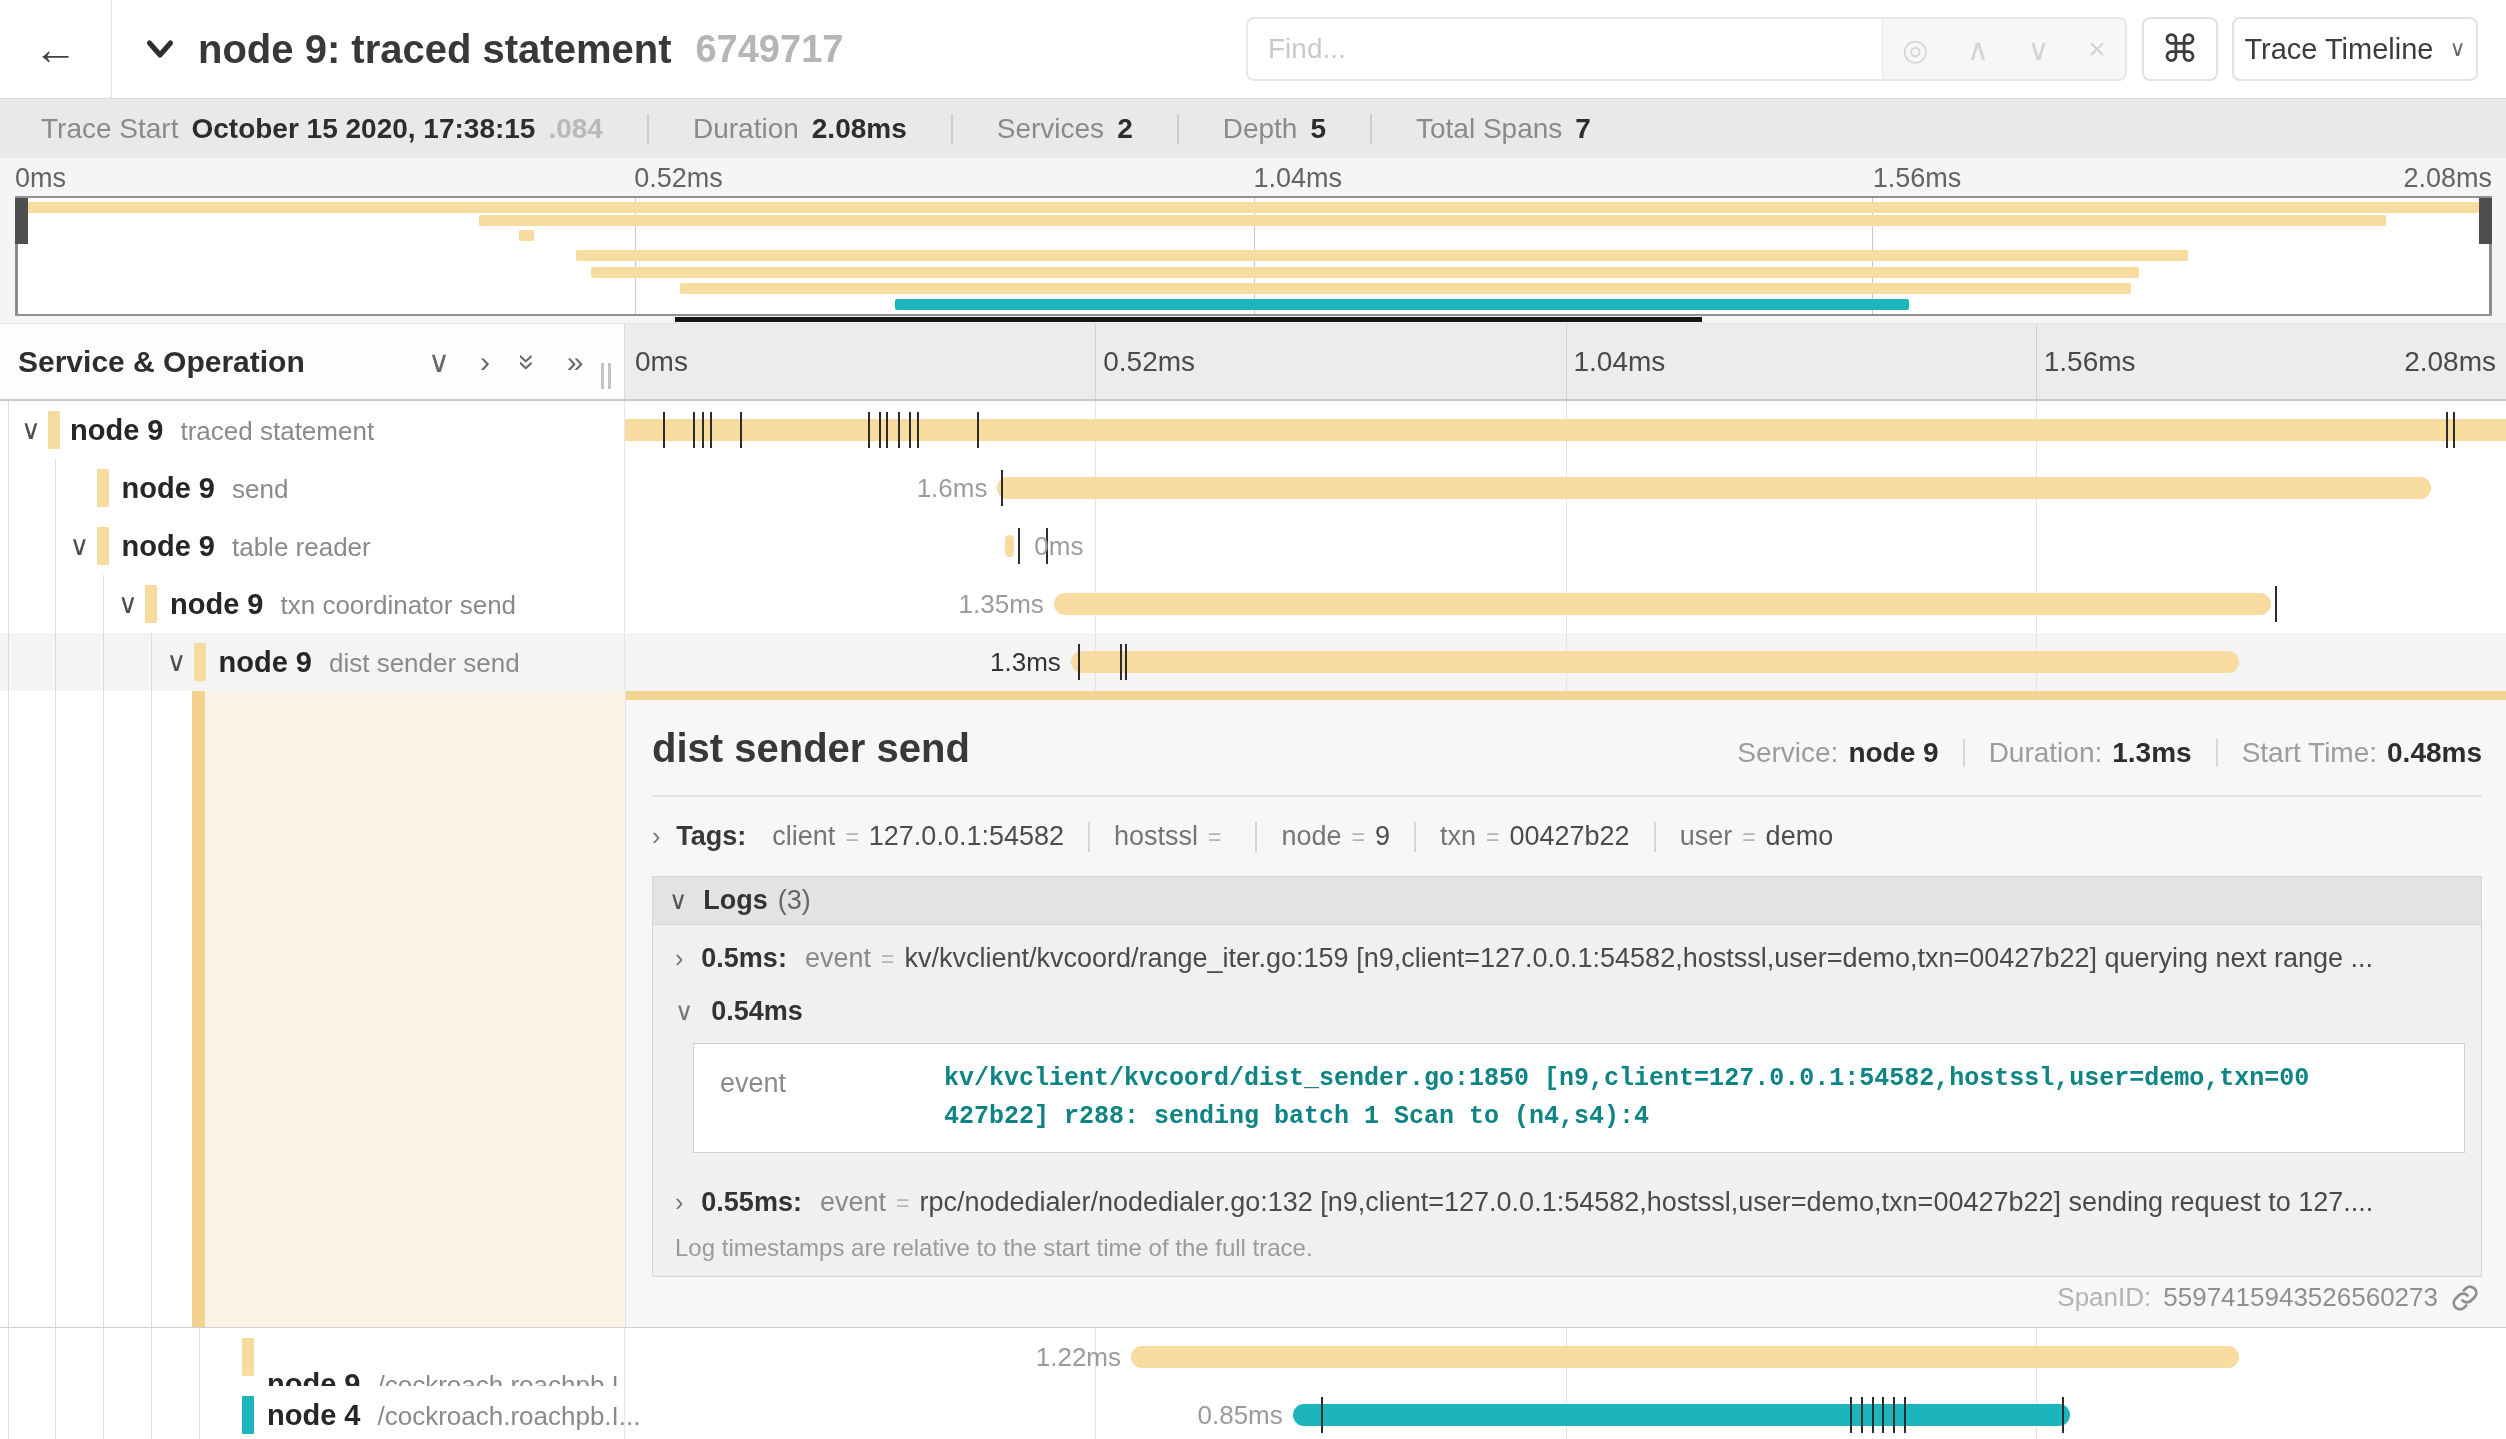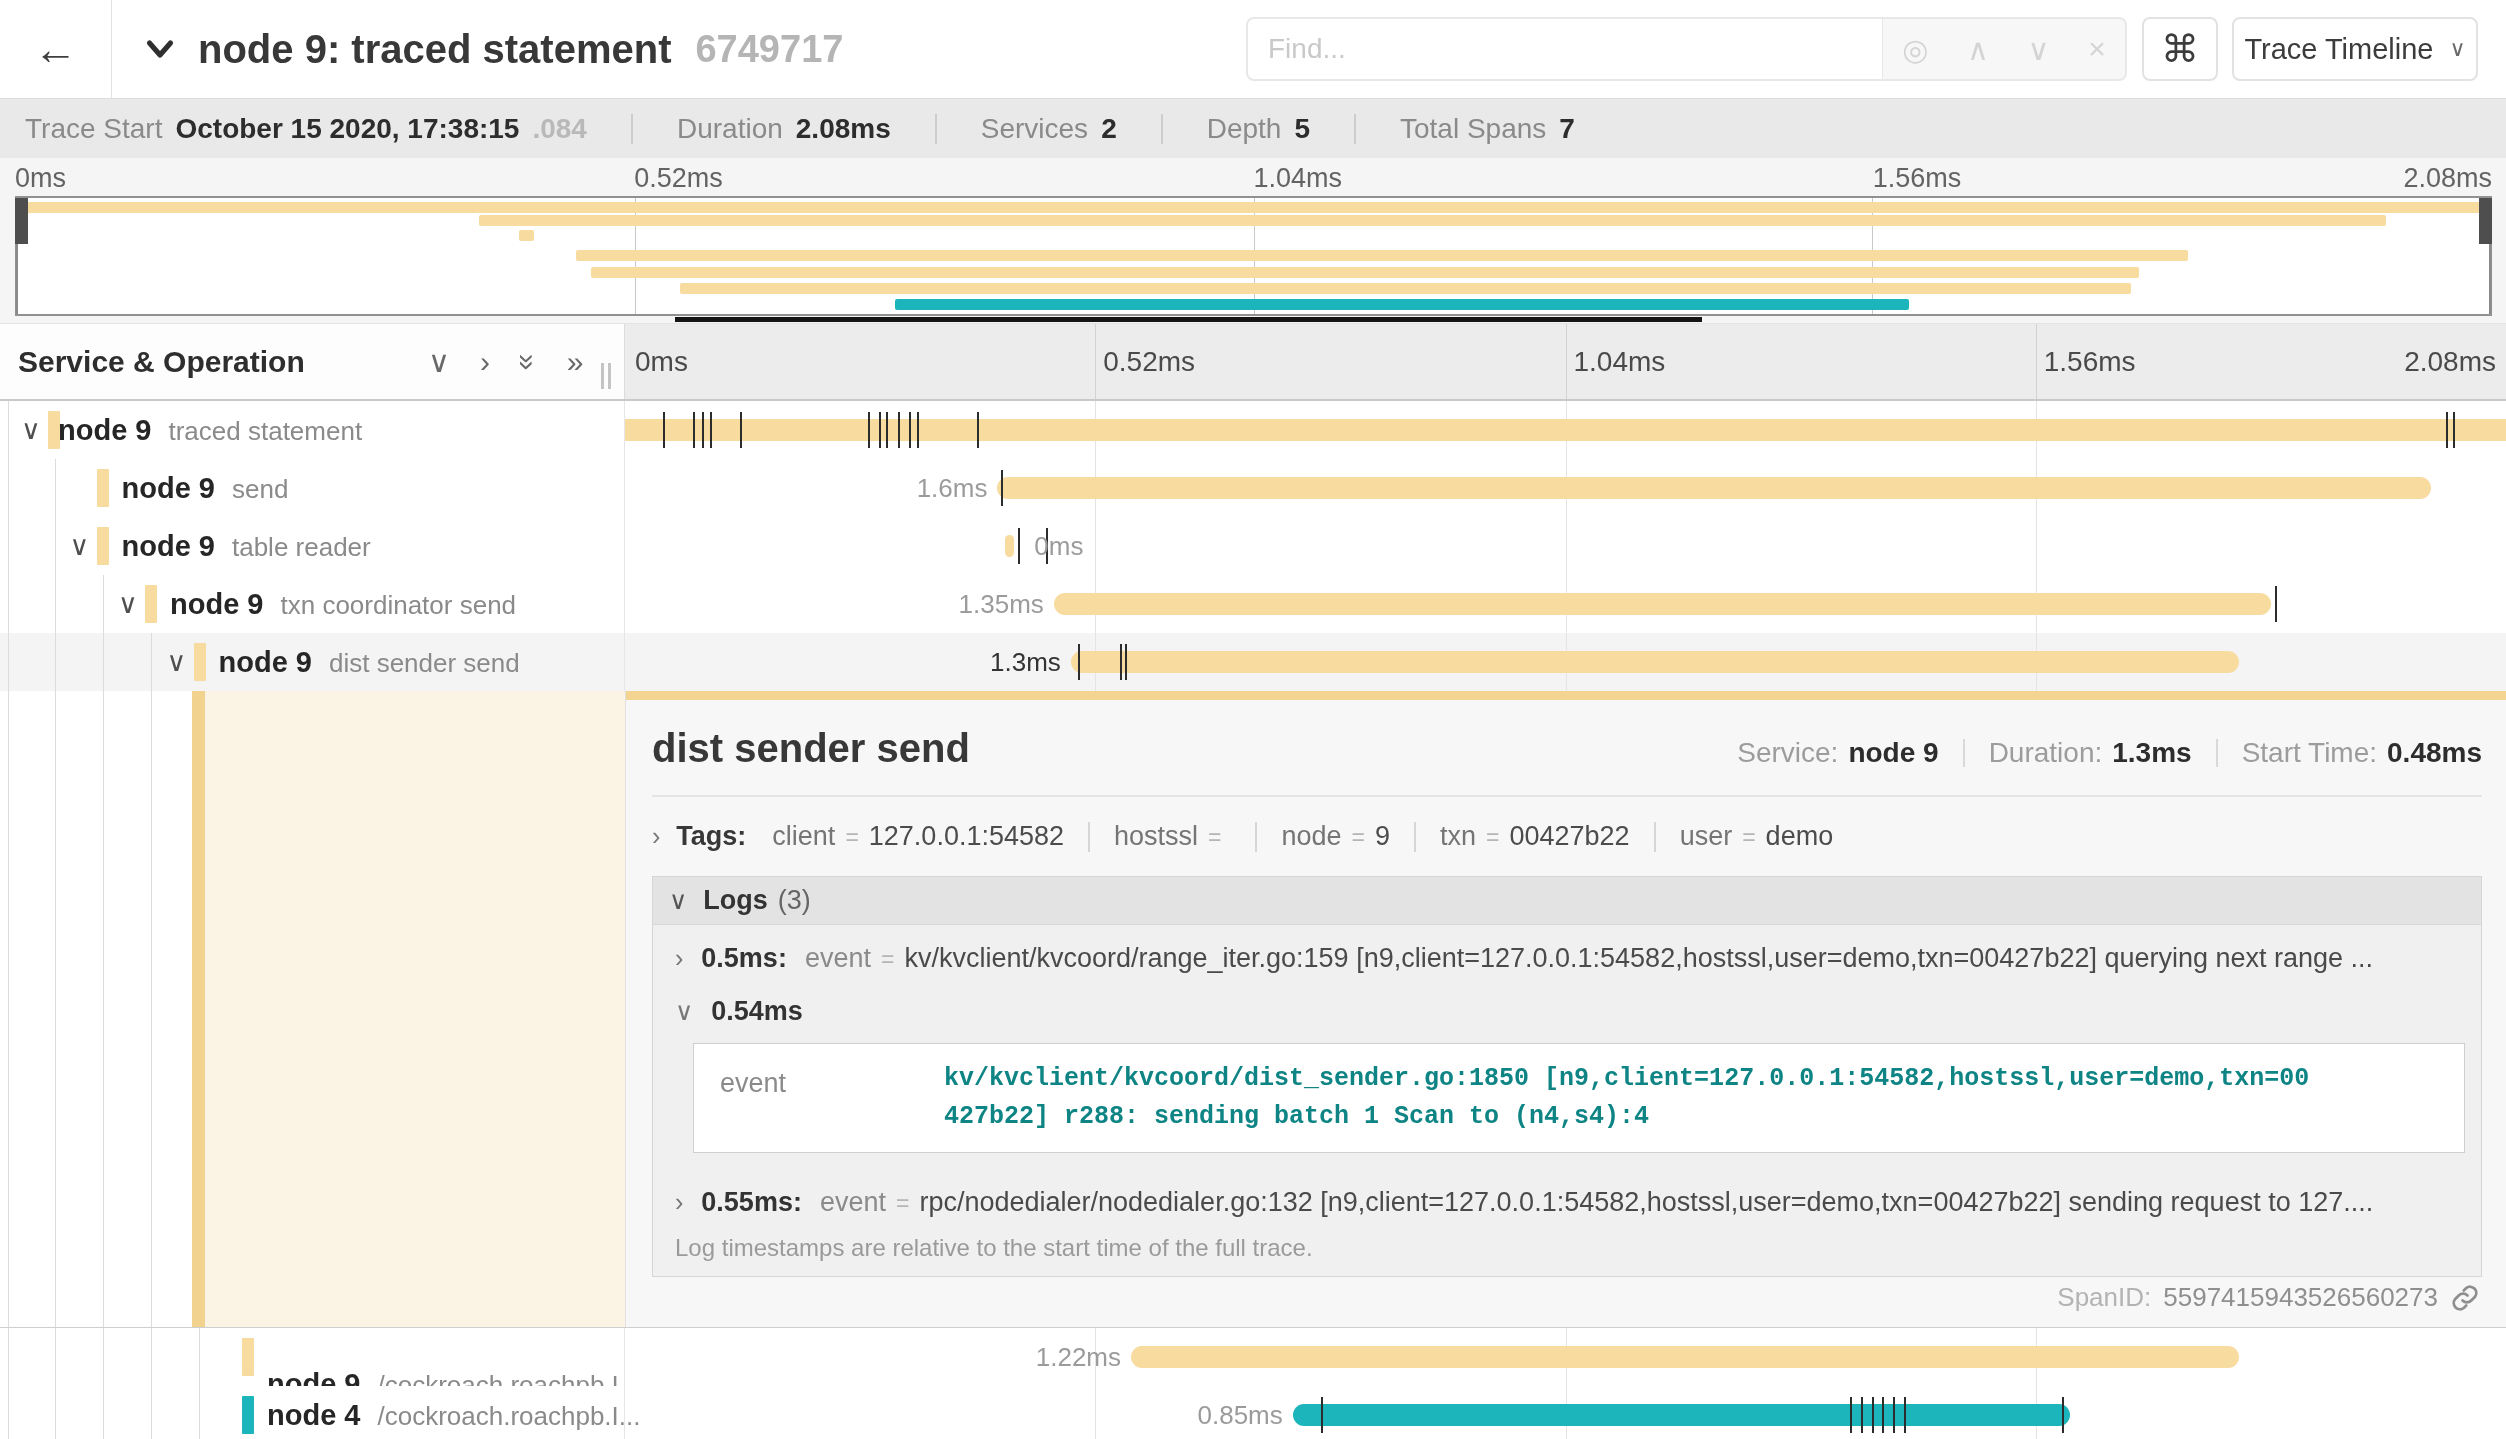--- a/index.html
+++ b/index.html
@@ -17,21 +17,21 @@
   .trace-id { font-size:38px; color:#b5b5b5; font-weight:bold; margin-left:4px; }
   .find-group { position:absolute; left:1246px; top:17px; height:64px; display:flex; }
   .find-input { width:637px; height:64px; border:2px solid #e8e8e8; border-right:1px solid #e8e8e8; border-radius:8px 0 0 8px; font-size:28px; padding:0 20px; color:#444; outline:none; font-family:"Liberation Sans",sans-serif; }
   .find-input::placeholder { color:#c9c9c9; }
   .find-suffix { width:244px; height:64px; background:#f7f7f7; border:2px solid #e8e8e8; border-left:none; border-radius:0 8px 8px 0; display:flex; align-items:center; justify-content:space-around; color:#d4d4d4; font-size:30px; }
   .find-suffix span { cursor:pointer; }
   .kbd-btn { position:absolute; left:2142px; top:17px; width:76px; height:64px; border:2px solid #e2e2e2; border-radius:8px; background:#fff; font-size:38px; color:#3c3c3c; display:flex; align-items:center; justify-content:center; cursor:pointer; }
   .view-btn { position:absolute; left:2232px; top:17px; width:246px; height:64px; border:2px solid #e2e2e2; border-radius:8px; background:#fff; font-size:29px; color:#3c3c3c; display:flex; align-items:center; justify-content:center; gap:16px; cursor:pointer; }
   .view-caret { font-size:22px; color:#6a6a6a; }
   
-  .stats { height:60px; background:#e9e9e9; border-top:1px solid #ddd; display:flex; align-items:center; padding-left:25px; font-size:28px; color:#8a8a8a;gap:16px; }
+  .stats { height:60px; background:#e9e9e9; border-top:1px solid #ddd; display:flex; align-items:center; padding-left:41px; font-size:28px; color:#8a8a8a;gap:16px; }
   .stat { display:flex; align-items:baseline; gap:13px; white-space:nowrap; }
   .stat b { color:#2d2d2d; }
   .stat .suffix { color:#b9b9b9; font-weight:bold; }
   .vsep { width:2px; height:30px; background:#cdcdcd; margin:0 28px; flex:none; }
   
   .minimap { height:166px; background:#f5f5f5; position:relative; border-bottom:1px solid #e3e3e3; }
   .mm-labels { position:absolute; left:15px; right:14px; top:5px; height:32px; font-size:27px; color:#636363; }
   .mm-label { position:absolute; top:0; white-space:nowrap; }
   .mm-canvas { position:absolute; left:15px; right:14px; top:38px; height:120px; background:#fff; border:2px solid #919191; }
   .mm-grid { position:absolute; top:0; bottom:0; width:1px; background:#c9c9c9; }
@@ -223,21 +223,21 @@
       <div class="colhead-tick" style="right: 10px;">2.08ms</div>
     </div>
 </div>
 
 <div class="rows" id="rows">
     <div class="trow">
       <div class="trow-left">
         <div class="guide" style="left: 8px;"></div>
         <div class="tree-chevron" style="left: 21px;">∨</div>
         <div class="cbar" style="left: 48px; background: rgb(247, 219, 159);"></div>
-        <div class="svc-label" style="left: 58px;"><b>node 9</b><span class="op">traced statement</span></div>
+        <div class="svc-label" style="left: 70px;"><b>node 9</b><span class="op">traced statement</span></div>
       </div>
       <div class="trow-right">
         <div class="grid-line" style="left: 25%;"></div>
         <div class="grid-line" style="left: 50%;"></div>
         <div class="grid-line" style="left: 75%;"></div>
         <div class="span-bar" style="left: 0%; width: 100%; background: rgb(247, 219, 159); border-radius: 0px;"></div>
         <div class="span-tick" style="left: 2%;"></div>
         <div class="span-tick" style="left: 3.6%;"></div>
         <div class="span-tick" style="left: 4.1%;"></div>
         <div class="span-tick" style="left: 4.5%;"></div>

